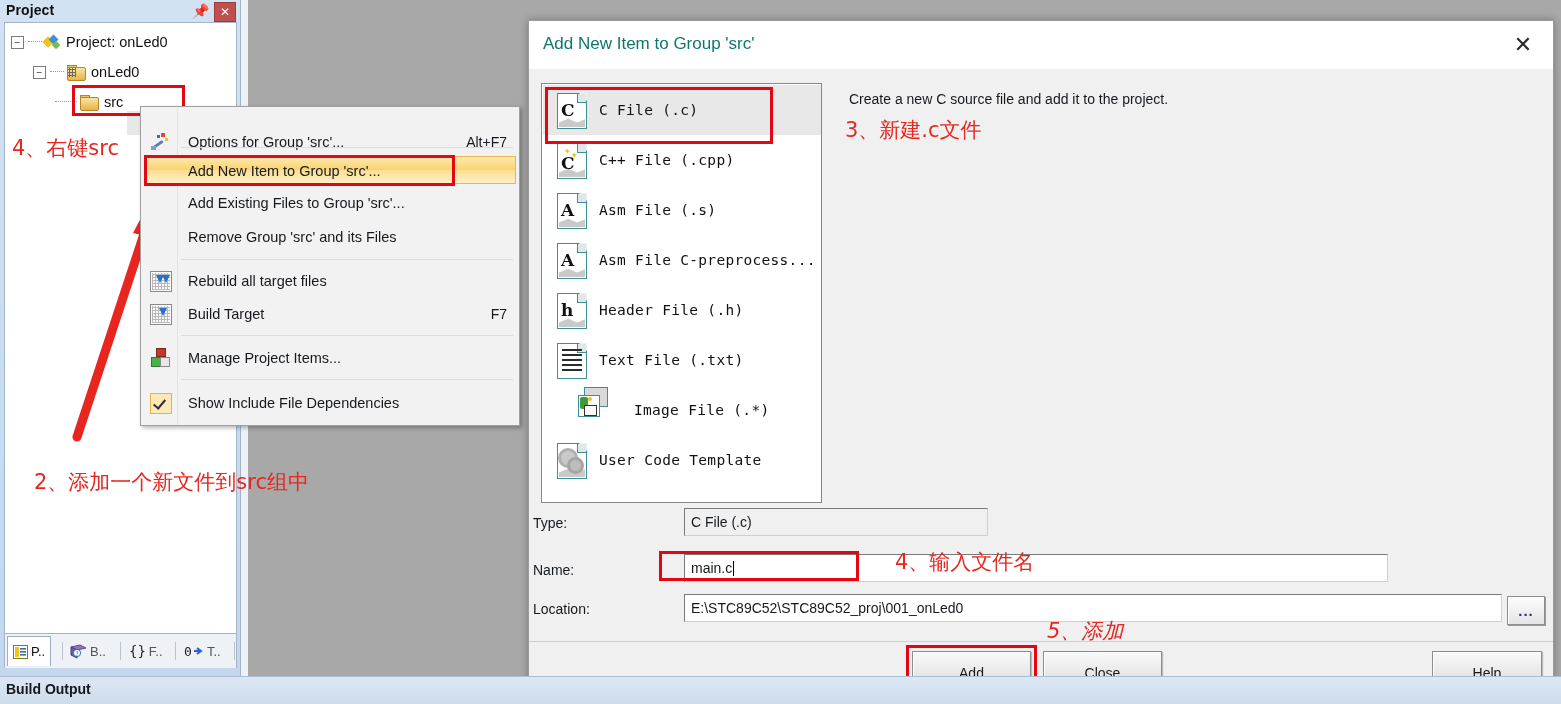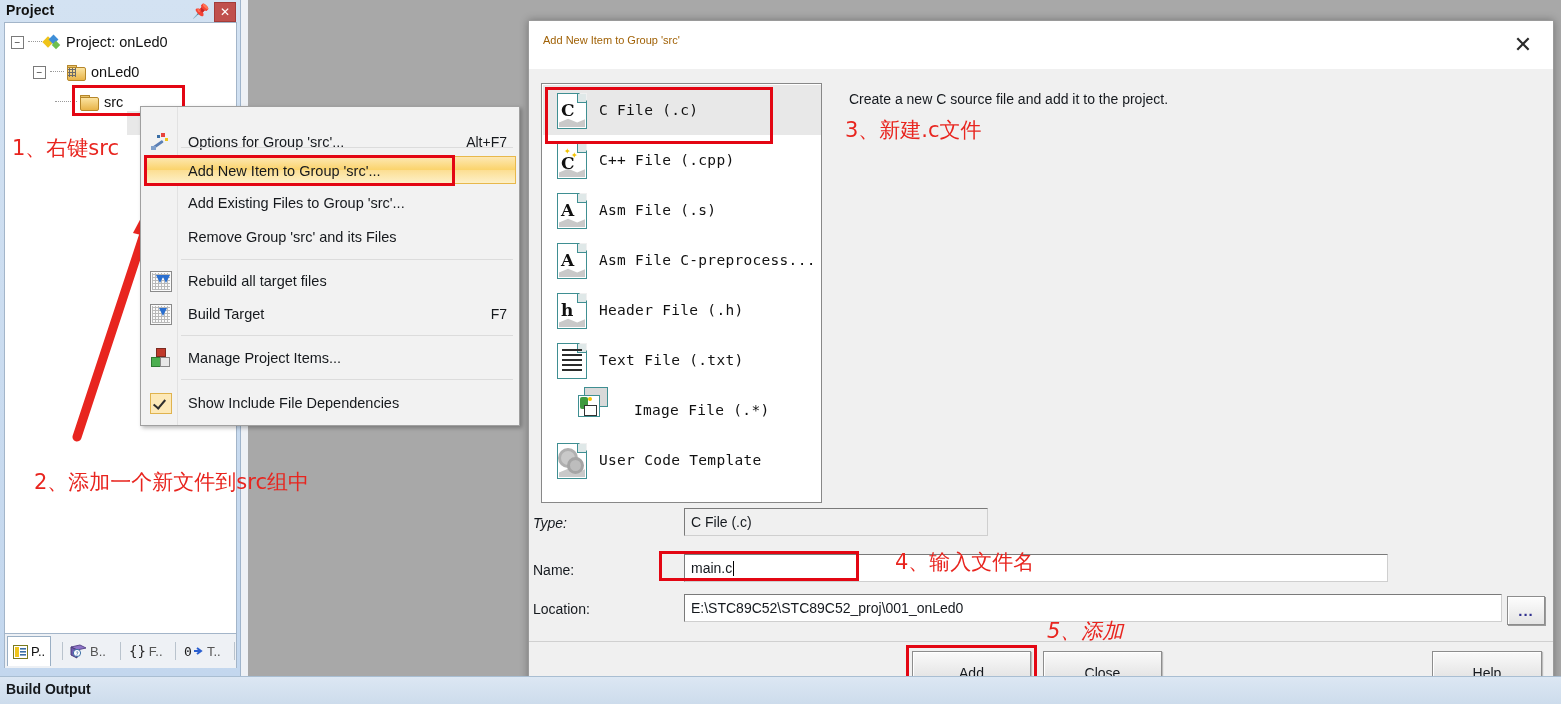--- a/index.html
+++ b/index.html
@@ -202,21 +202,21 @@
     left:528px;top:20px;width:1026px;height:674px;
     background:#f0f0f0;
     border:1px solid #9a9a9a;
     box-shadow:0 0 8px rgba(0,0,0,.3);
     box-sizing:border-box;
   }
   #dialog-titlebar{
     left:0;top:0;width:1024px;height:48px;background:#ffffff;
   }
   #dialog-title{
-    left:14px;top:13px;font-size:11px;color:#a16207;
+    left:14px;top:13px;font-size:17px;color:#0f766e;
   }
   #dialog-close{
     left:978px;top:10px;width:32px;height:28px;
     display:flex;align-items:center;justify-content:center;
     font-size:22px;color:#2a2a2a;font-weight:300;line-height:1;
   }
 
   
   #filetype-list{
     left:12px;top:62px;width:281px;height:420px;
@@ -347,21 +347,21 @@
       <span class="tree-dots" style="width:22px;"></span>
       <span class="icon-folder">
         <span class="ft"></span>
           <span class="fb"></span>
       </span>
       <span class="tree-label">src</span>
     </div>
   </div>
 
   <div class="abs" id="src-red-box"></div>
-  <div class="abs anno" id="anno-1">1、右键src</div>
+  <div class="abs anno" id="anno-1">4、右键src</div>
   <div class="abs anno" id="anno-2">2、添加一个新文件到src组中</div>
 
   <svg class="abs" id="arrow-2" viewBox="0 0 120 260">
     <line x1="22" y1="252" x2="92" y2="40" stroke="#e8251f" stroke-width="9" stroke-linecap="round"></line>
     <polygon points="96,14 110,56 78,48" fill="#e8251f"></polygon>
   </svg>
 
   <div class="abs" id="panel-tabs">
     <div class="ptab active" style="left:2px;">
       <span class="tico">
@@ -562,21 +562,21 @@
       <span class="ft-lbl">User Code Template</span>
     </div>
   </div>
   <div class="abs" id="ft-red-box"></div>
 
   <div class="abs" id="desc-text">Create a new C source file and add it to the project.</div>
 </div>
 
 <div class="abs anno" id="anno-3">3、新建.c文件</div>
 
-<div class="abs form-label" style="left:533px;top:515px;font-style:italic;">Type:</div>
+<div class="abs form-label" style="left:533px;top:515px;">Type:</div>
 <div class="abs form-input readonly" style="left:684px;top:508px;width:304px;height:28px;">
   <span>C File (.c)</span>
 </div>
 
 <div class="abs form-label" style="left:533px;top:562px;">Name:</div>
 <div class="abs form-input" style="left:684px;top:554px;width:704px;height:28px;" title="">
   <span>main.c</span>
     <span id="caret"></span>
 </div>
 <div class="abs" id="name-red-box"></div>

